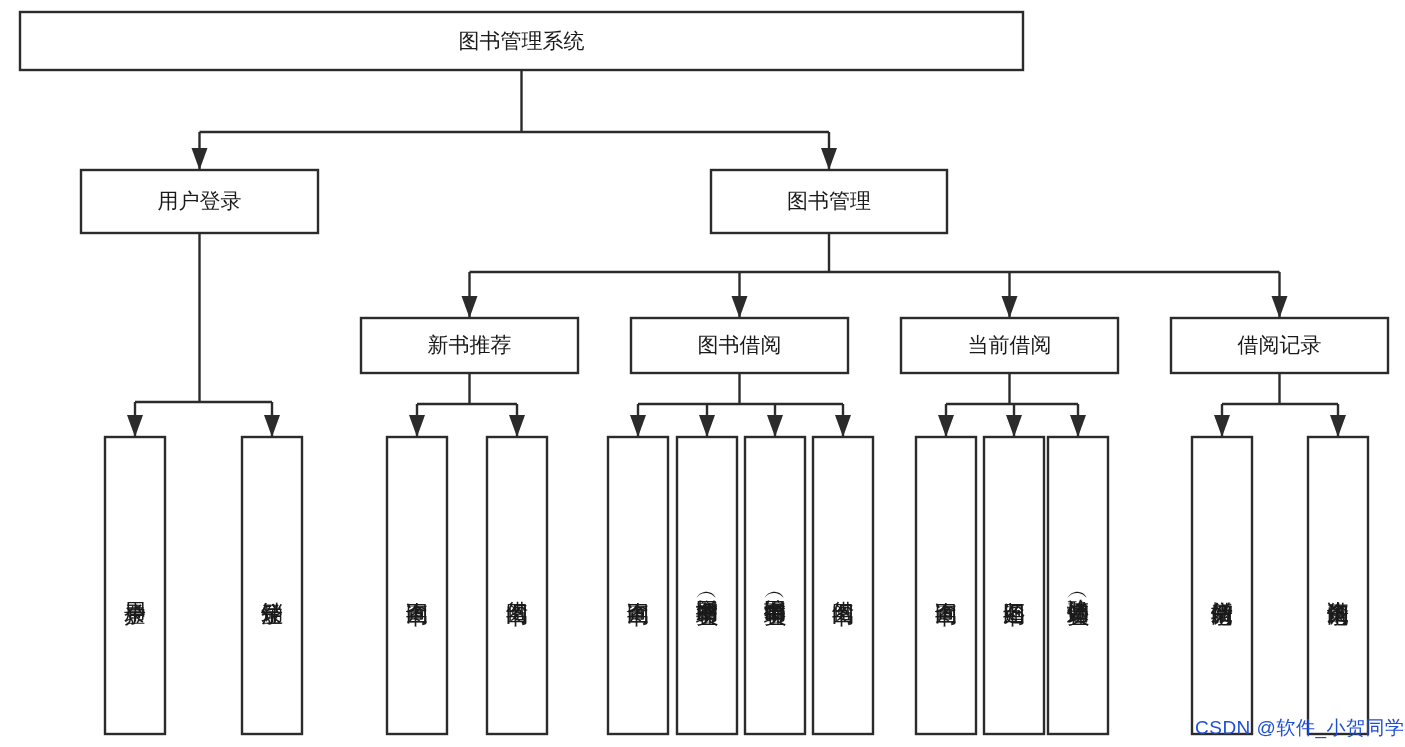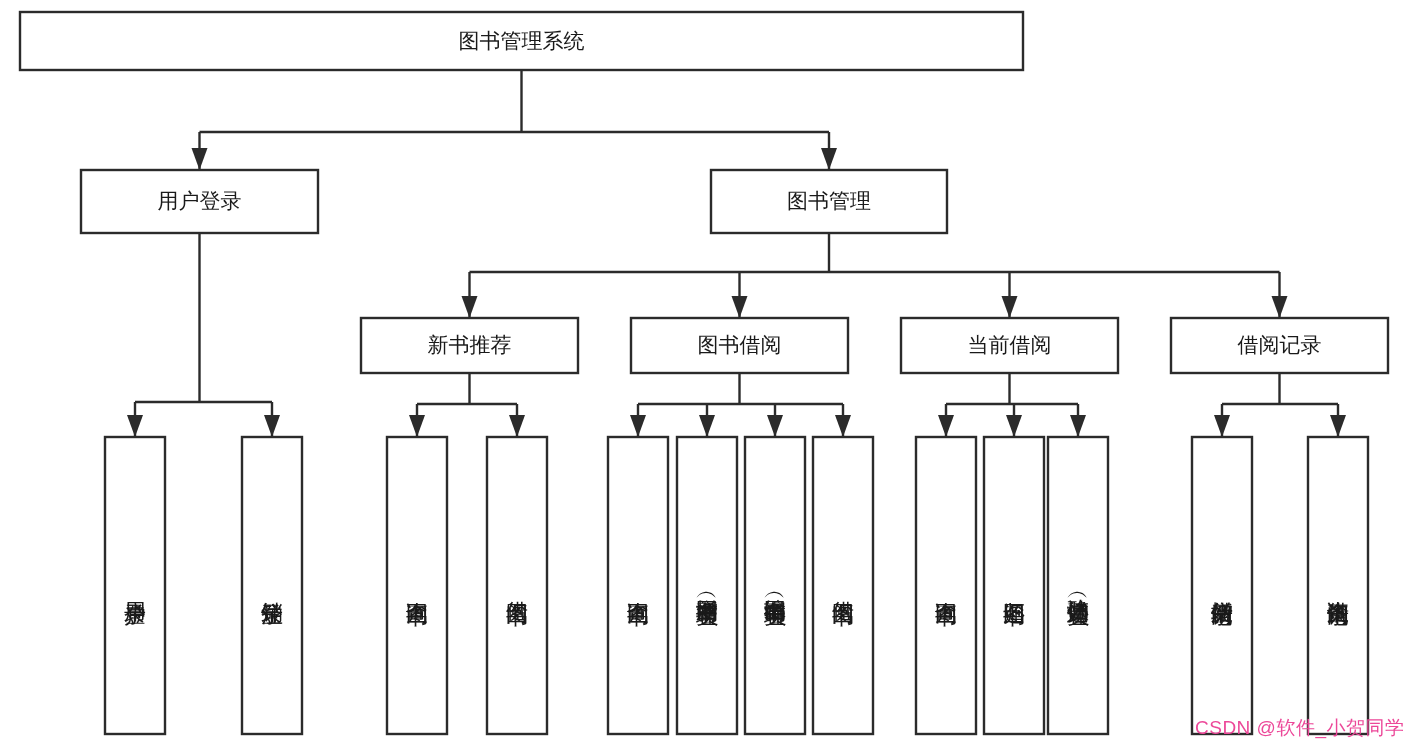--- a/index.html
+++ b/index.html
@@ -64,21 +64,21 @@
     justify-content: center;
     text-align: center;
     white-space: nowrap;
     pointer-events: none;
     user-select: none;
   }
   .watermark {
     position: absolute;
     font-family: "Liberation Sans", "DejaVu Sans", sans-serif;
     font-size: 19px;
-    color: #ec4899;
+    color: #1d4ed8;
     white-space: nowrap;
     letter-spacing: 0.5px;
   }
 </style>
 </head>
 <body>
 
 <div id="diagram-root">
   <svg id="tree-svg" viewBox="0 0 1405 747" xmlns="http://www.w3.org/2000/svg">
     <g id="connector-layer">

